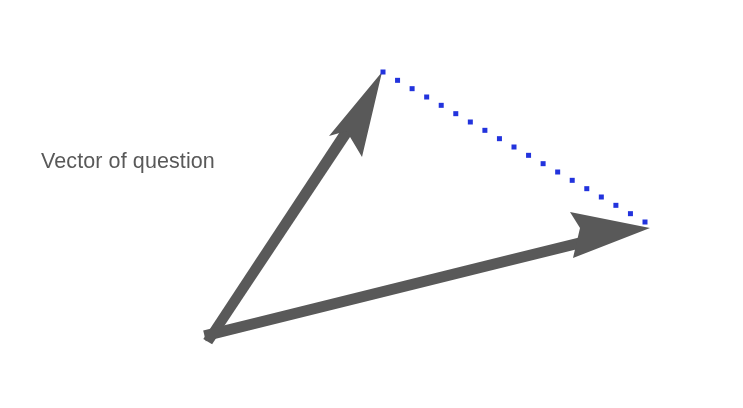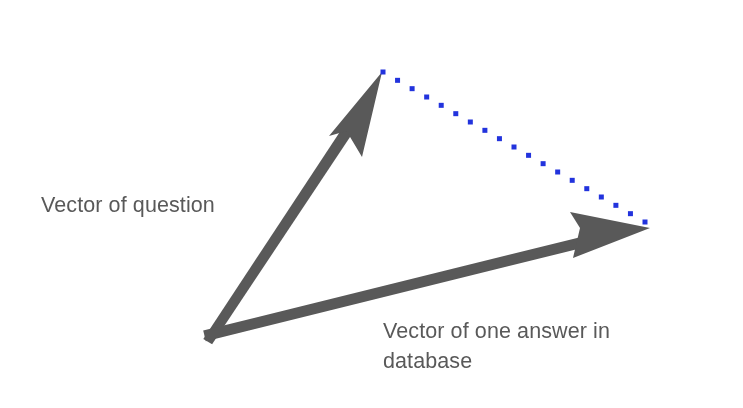--- a/index.html
+++ b/index.html
@@ -28,21 +28,20 @@
     font-family: "Liberation Sans", sans-serif;
     font-size: 21.5px;
     line-height: 30px;
     white-space: pre-line;
     letter-spacing: 0.1px;
   }
   #label-question {
     left: 41px;
     top: 146px;
     color: #595959;
-    margin-top: 44px;
   }
   #label-answer {
     left: 383px;
     top: 316px;
     width: 300px;
     color: #595959;
   }
   #label-distance {
     left: 495px;
     top: 44px;
@@ -94,17 +93,15 @@
         <rect x="598.83" y="194.50" width="5" height="5" fill="#2233dd"></rect>
         <rect x="613.39" y="202.83" width="5" height="5" fill="#2233dd"></rect>
         <rect x="627.94" y="211.17" width="5" height="5" fill="#2233dd"></rect>
         <rect x="642.50" y="219.50" width="5" height="5" fill="#2233dd"></rect>
       </g>
 
   </svg>
 
   <div class="label" id="label-question">Vector of question</div>
 
-  <div class="label" id="label-answer">Vector of one answer in
-database</div>
 
 
 </div>
 
 </body></html>

